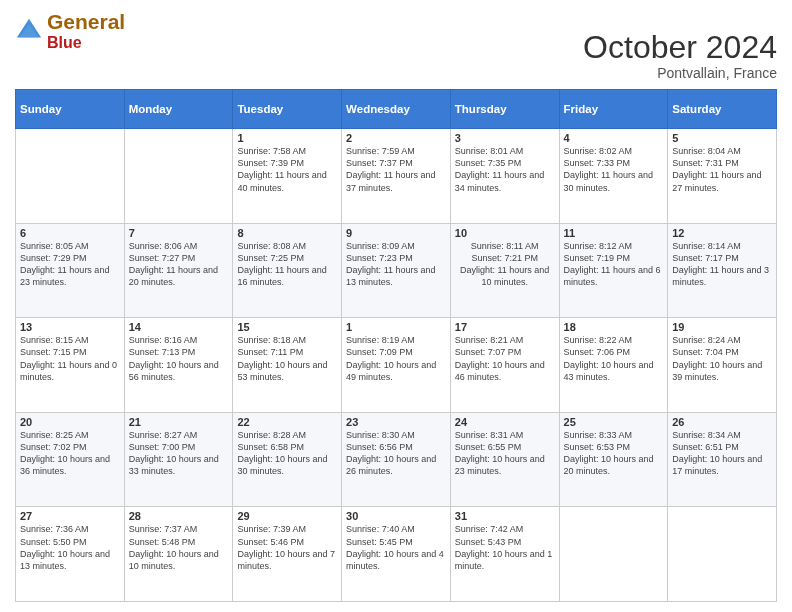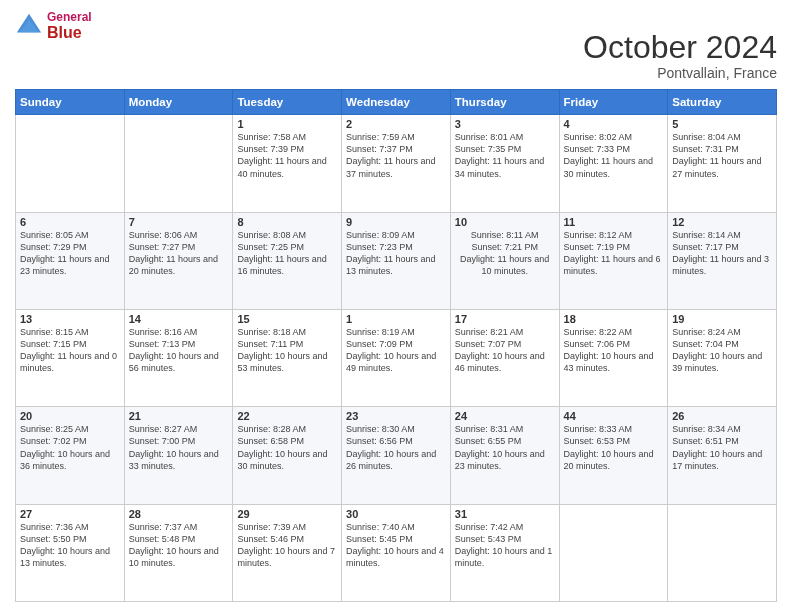--- a/index.html
+++ b/index.html
@@ -51,21 +51,21 @@
       border: 1px solid #ccc;
       border-collapse: collapse;
       width: 100%;
       table-layout: fixed;
     }
     .calendar th {
       background: #3a7bd5;
       color: #fff;
       font-size: 11.5px;
       font-weight: bold;
-      padding: 6px 4px;
+      padding: 13px 4px;
       text-align: left;
       border: 1px solid #2d6cbf;
     }
     .calendar td {
       border: 1px solid #ccc;
       vertical-align: top;
       padding: 3px 4px;
       font-size: 9.5px;
       color: #333;
       background: #fff;
@@ -94,21 +94,21 @@
 <body>
 
 <div class="page">
   <div class="header">
     <div class="logo">
       <svg class="logo-icon" viewBox="0 0 30 30">
         <polygon points="15,2 28,22 2,22" fill="#4a90d9"></polygon>
         <polygon points="15,8 25,22 5,22" fill="#5ba3e8" opacity="0.5"></polygon>
       </svg>
       <div>
-        <div style="font-size:12px;font-weight:bold;color:#be185d;text-align:center;">General</div>
+        <div style="font-size:21px;font-weight:bold;color:#a16207;text-align:center;">General</div>
         <div style="font-size:16px;font-weight:bold;color:#b91c1c;">Blue</div>
       </div>
     </div>
     <div class="title-area">
       <div class="month-title">October 2024</div>
       <div class="location">Pontvallain, France</div>
     </div>
   </div>
 
   <table class="calendar">
@@ -271,21 +271,21 @@
 Sunset: 6:56 PM
 Daylight: 10 hours and 26 minutes.</div>
           </td>
           <td>
             <span class="day-number">24</span>
             <div class="day-info" style="white-space: pre-line;">Sunrise: 8:31 AM
 Sunset: 6:55 PM
 Daylight: 10 hours and 23 minutes.</div>
           </td>
           <td>
-            <span class="day-number">44</span>
+            <span class="day-number">25</span>
             <div class="day-info" style="white-space: pre-line;">Sunrise: 8:33 AM
 Sunset: 6:53 PM
 Daylight: 10 hours and 20 minutes.</div>
           </td>
           <td>
             <span class="day-number">26</span>
             <div class="day-info" style="white-space: pre-line;">Sunrise: 8:34 AM
 Sunset: 6:51 PM
 Daylight: 10 hours and 17 minutes.</div>
           </td>

